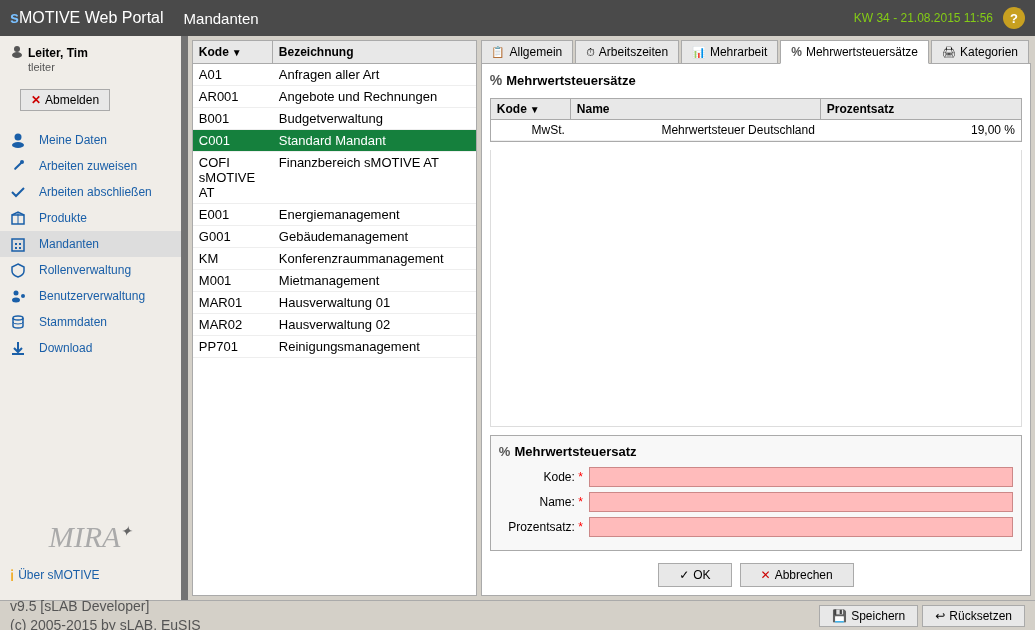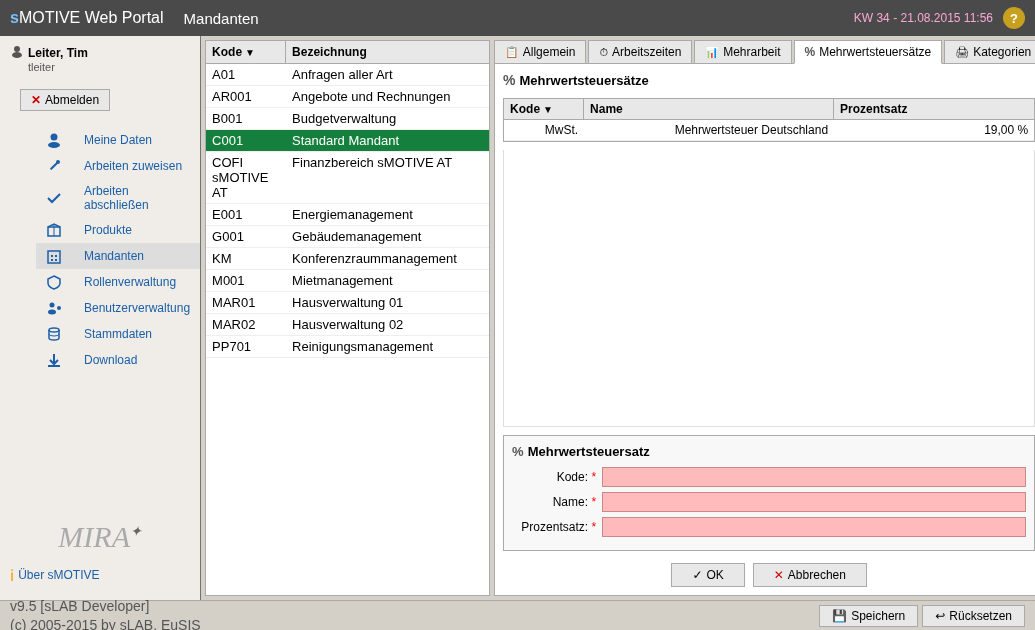--- a/index.html
+++ b/index.html
@@ -5,26 +5,26 @@
     * { box-sizing: border-box; margin: 0; padding: 0; }
     body { font-family: Arial, sans-serif; font-size: 12px; background: #d4d0c8; width: 1035px; height: 630px; overflow: hidden; }
 
     
     #header { background: #4a4a4a; color: white; display: flex; align-items: center; height: 36px; padding: 0 10px; }
 
     
     #main-layout { display: flex; height: 594px; }
 
     
-    #sidebar { width: 205px; background: #f0ede8; border-right: 1px solid #737373; display: flex; flex-direction: column; padding: 0; }
+    #sidebar { width: 205px; background: #f0ede8; border-right: 7px solid #737373; display: flex; flex-direction: column; padding: 0; }
     #user-area { padding: 8px 10px 4px; }
     #logout-btn { margin: 8px 10px; background: #e8e8e8; border: 1px solid #aaa; padding: 3px 10px; cursor: pointer; font-size: 12px; display: flex; align-items: center; gap: 4px; width: fit-content; }
 
     #nav { flex: 1; padding: 4px 0; }
-    .nav-item { display: flex; align-items: center; padding: 5px 10px; cursor: pointer; color: #1a5fa8; text-decoration: none; gap: 22px; margin-left: 36px; }
+    .nav-item { display: flex; align-items: center; padding: 5px 10px; cursor: pointer; color: #1a5fa8; text-decoration: none; gap: 13px; }
     .nav-item.active { background: #ddd; }
     .nav-icon { width: 16px; height: 16px; display: inline-flex; align-items: center; justify-content: center; flex-shrink: 0; }
 
     #sidebar-bottom { padding: 10px; display: flex; flex-direction: column; align-items: center; }
 
     
     #footer { background: #d4d0c8; border-top: 1px solid #aaa; height: 30px; display: flex; align-items: center; padding: 0 10px; }
     .footer-btn { background: #e8e8e8; border: 1px solid #aaa; padding: 3px 12px; cursor: pointer; font-size: 12px; display: flex; align-items: center; gap: 4px; }
 
     
@@ -89,21 +89,21 @@
     ::-webkit-scrollbar-thumb { background: #aaa; border-radius: 2px; }
   </style>
 </head>
 <body>
 
 <div id="header">
   <span style="margin-right:20px;">
     <span style="color:#7ac0ff; font-size:16px; font-weight:bold;">s</span><span style="color:white; font-size:16px; font-weight:normal;">MOTIVE Web Portal</span>
   </span>
   <span style="color:white; font-size:15px; flex:1;">Mandanten</span>
-  <span style="color:#f9a8d4; font-size:12px; margin-right:10px;">KW 34 - 21.08.2015 11:56</span>
+  <span style="color:#84cc16; font-size:12px; margin-right:10px;">KW 34 - 21.08.2015 11:56</span>
   <div style="width:22px;height:22px;border-radius:50%;background:#c8a020;color:white;display:flex;align-items:center;justify-content:center;font-weight:bold;cursor:pointer;font-size:13px;">?</div>
 </div>
 
 <div id="body-wrapper" style="display:flex; flex-direction:column; height:594px;">
   <div id="main-layout">
 
     <div id="sidebar">
       <div id="user-area">
         <div style="display:flex; align-items:center;">
           <span style="margin-right:4px;">

